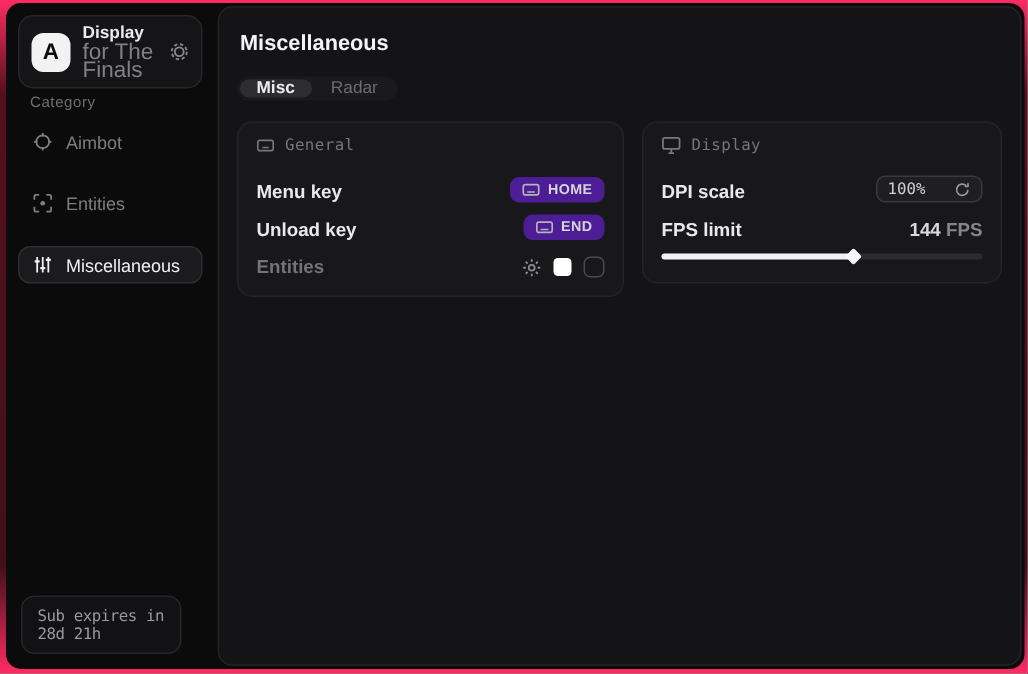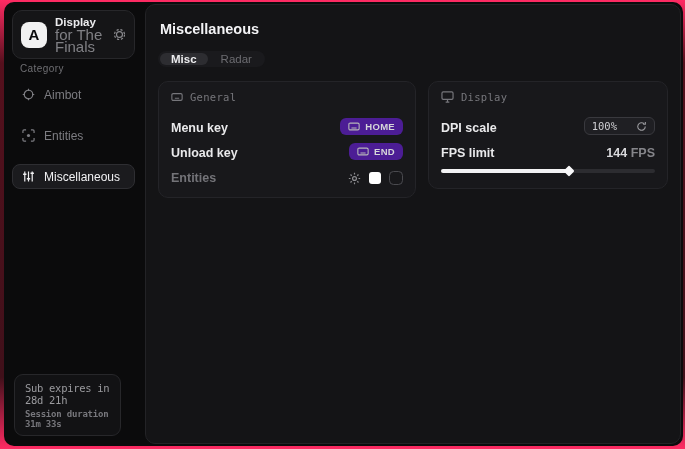--- a/index.html
+++ b/index.html
@@ -171,21 +171,20 @@
             <path d="M1.2 4.5h3.6M5.2 9.5h3.6M9.2 3.5h3.6" stroke-width="1.6"></path>
           </svg>
         </span>
         <span>Miscellaneous</span>
       </div>
 
     </div>
 
     <div class="side-footer">
       <div class="sub-line1">Sub expires in 28d 21h</div>
-      <div class="sub-line2">Session duration 31m 33s</div>
     </div>
   </div>
 
   <div class="main">
     <div class="page-title">Miscellaneous</div>
 
     <div class="tabs">
       <div class="tab active">Misc</div>
       <div class="tab">Radar</div>
     </div>

